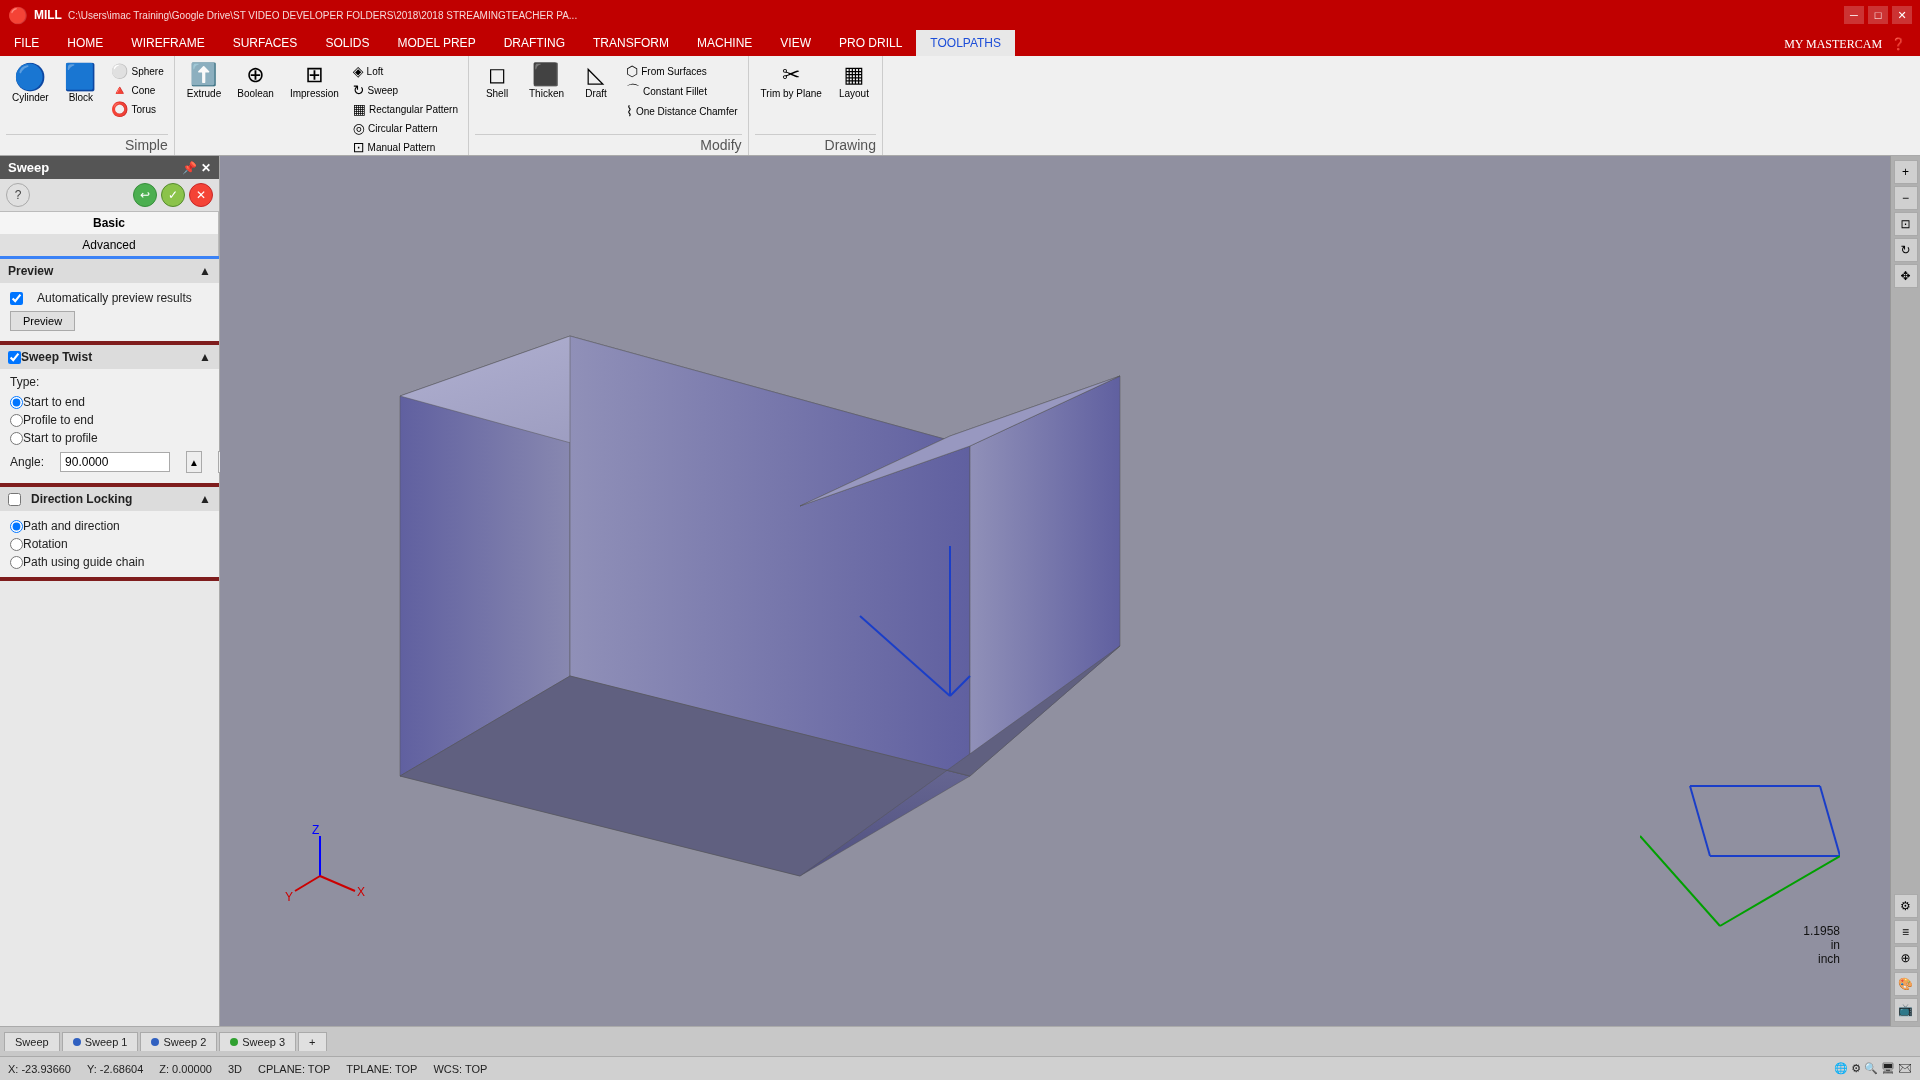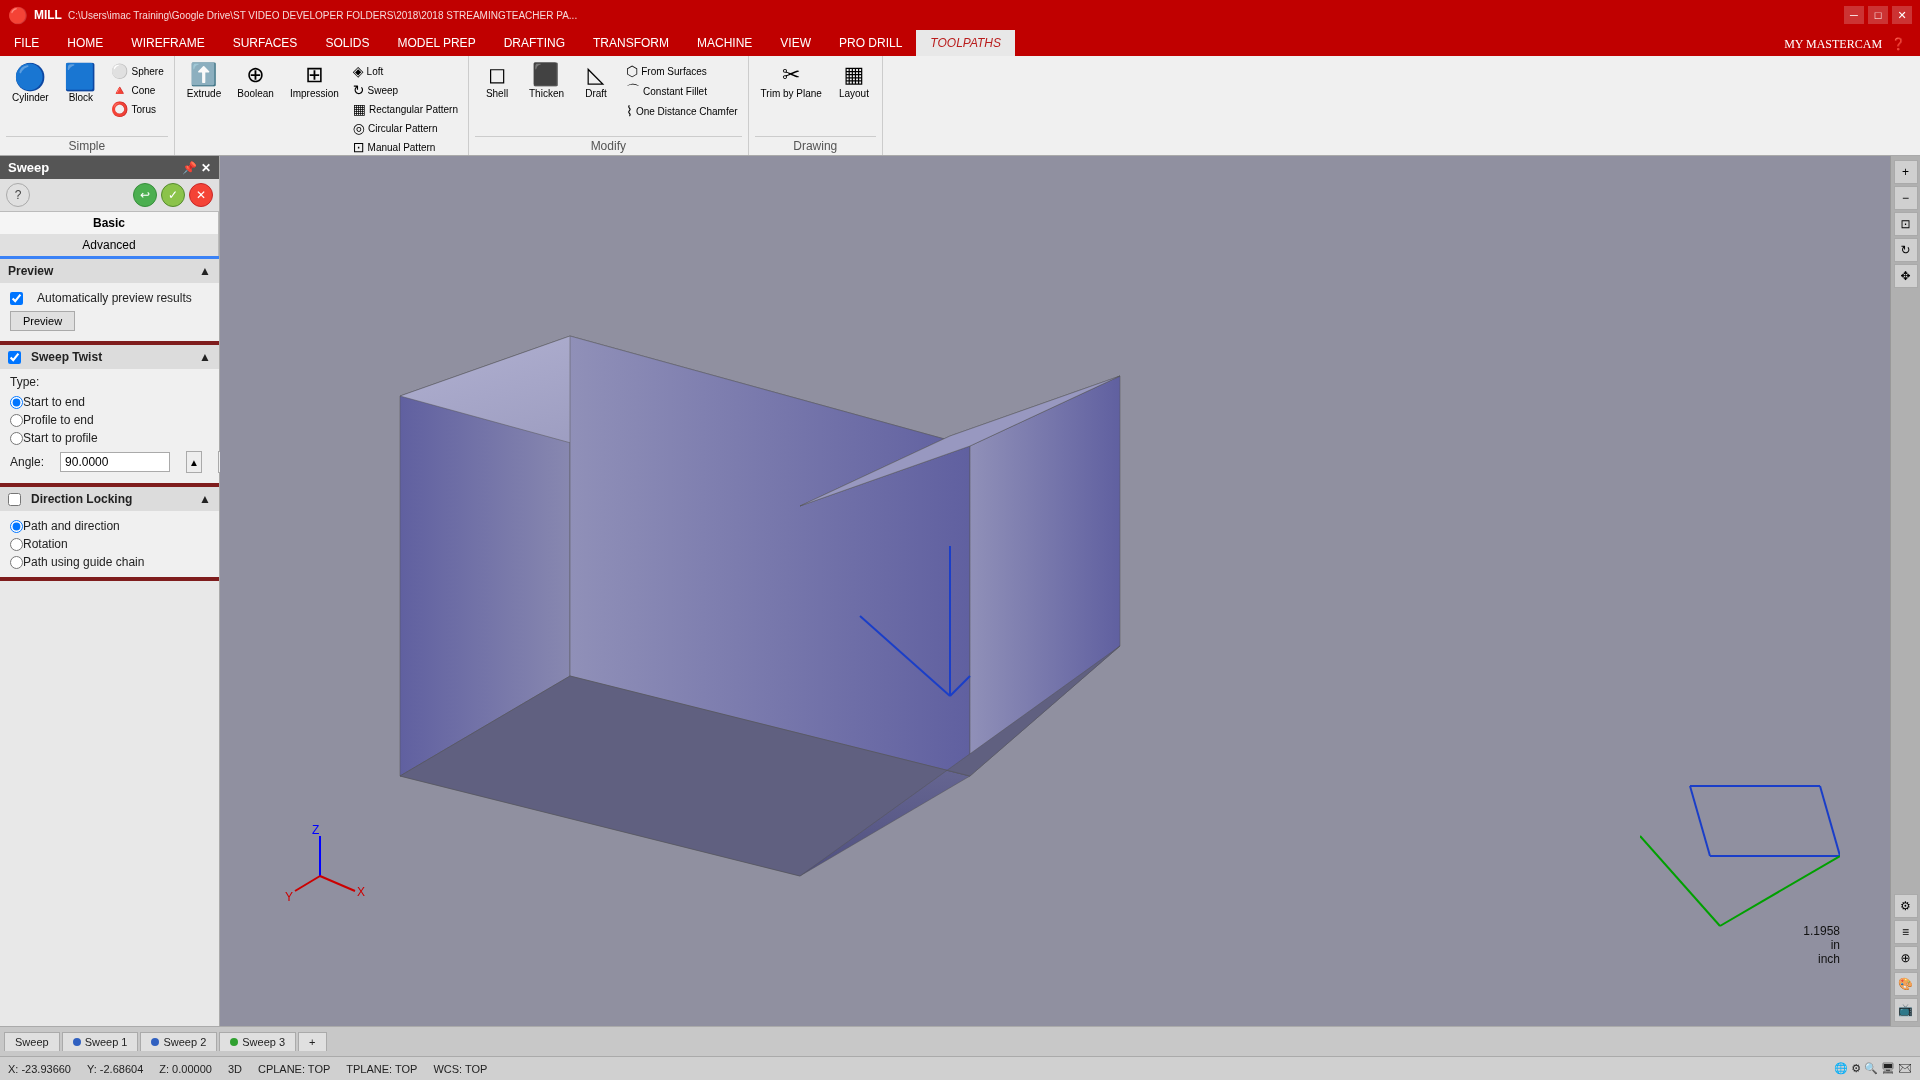--- a/index.html
+++ b/index.html
@@ -33,22 +33,21 @@
       color: white;
       cursor: pointer;
       background: transparent;
       border: none;
       height: 100%;
       display: flex;
       align-items: center;
     }
     .ribbon-tab.active {
       background: #e8e8e8;
-      color: #b91c1c;
-      font-style: italic;
+      color: #1d4ed8;
     }
     .ribbon-tab-right {
       margin-left: auto;
       padding: 4px 14px;
       font-size: 12px;
       color: white;
       display: flex;
       align-items: center;
       font-family: Liberation Serif, serif;
     }
@@ -69,23 +68,23 @@
       min-width: fit-content;
     }
     .ribbon-section-content {
       display: flex;
       flex-direction: row;
       gap: 4px;
       flex: 1;
       align-items: flex-start;
     }
     .ribbon-section-label {
-      font-size: 12px;
+      font-size: 14px;
       color: #555;
-      text-align: center;
+      text-align: right;
       padding: 2px 0;
       border-top: 1px solid #ccc;
       margin-top: auto;
     }
     .ribbon-btn {
       display: flex;
       flex-direction: column;
       align-items: center;
       justify-content: center;
       padding: 4px 6px;
@@ -482,21 +481,21 @@
         <div class="checkbox-row">
           <input type="checkbox" checked="" style="">
           <label>Automatically preview results</label>
         </div>
         <button class="preview-btn">Preview</button>
       </div>
     </div>
 
     <div class="panel-section">
       <div class="panel-section-header">
-        <div style="display:flex;align-items:center;gap:10px;">
+        <div style="display:flex;align-items:center;gap:0;">
           <input type="checkbox" checked="" style="">
           <span>Sweep Twist</span>
         </div>
         <span>▲</span>
       </div>
       <div class="panel-section-content">
         <div style="display:flex;align-items:center;gap:6px;margin-bottom:4px;">
           <span>Type:</span>
         </div>
         <div class="radio-row">

